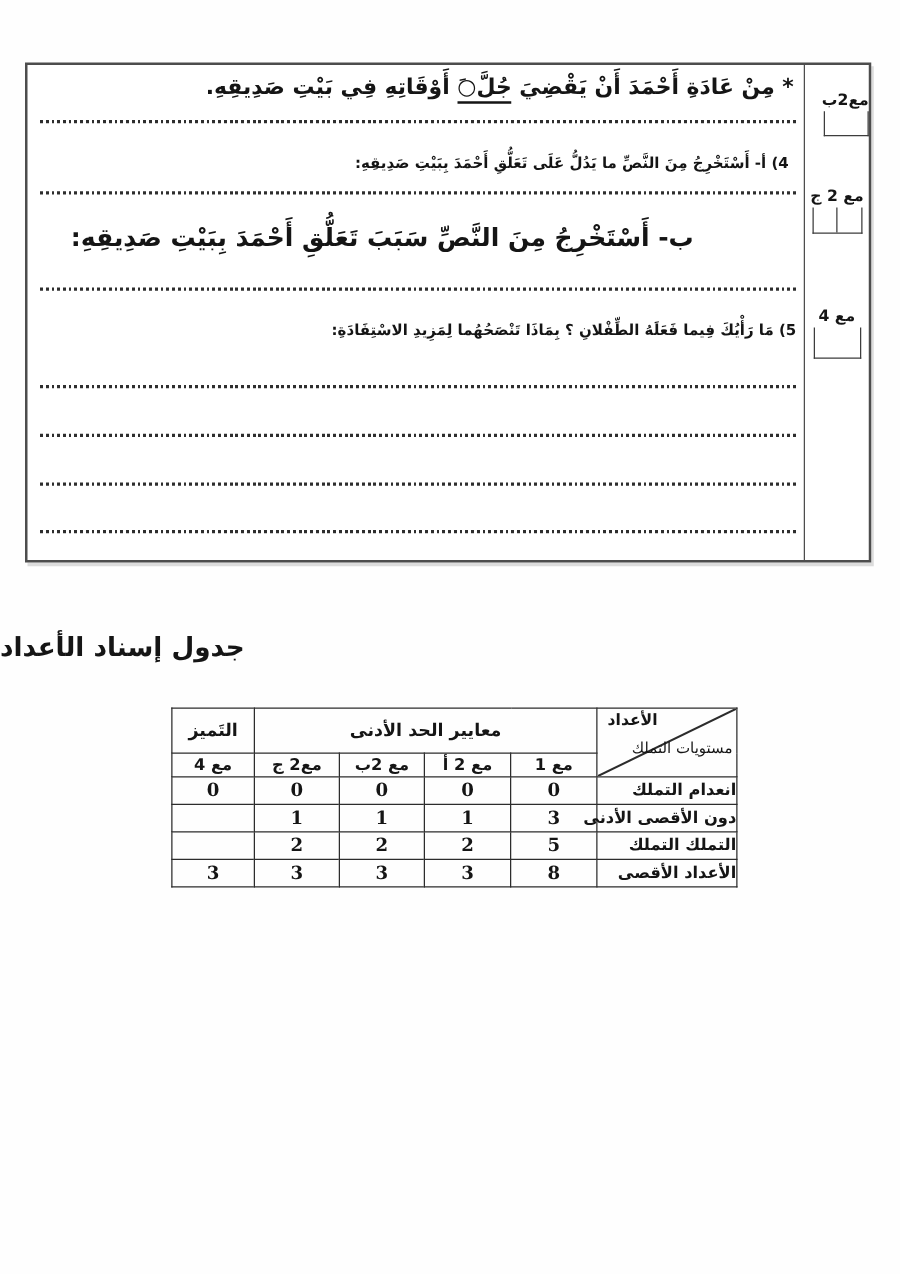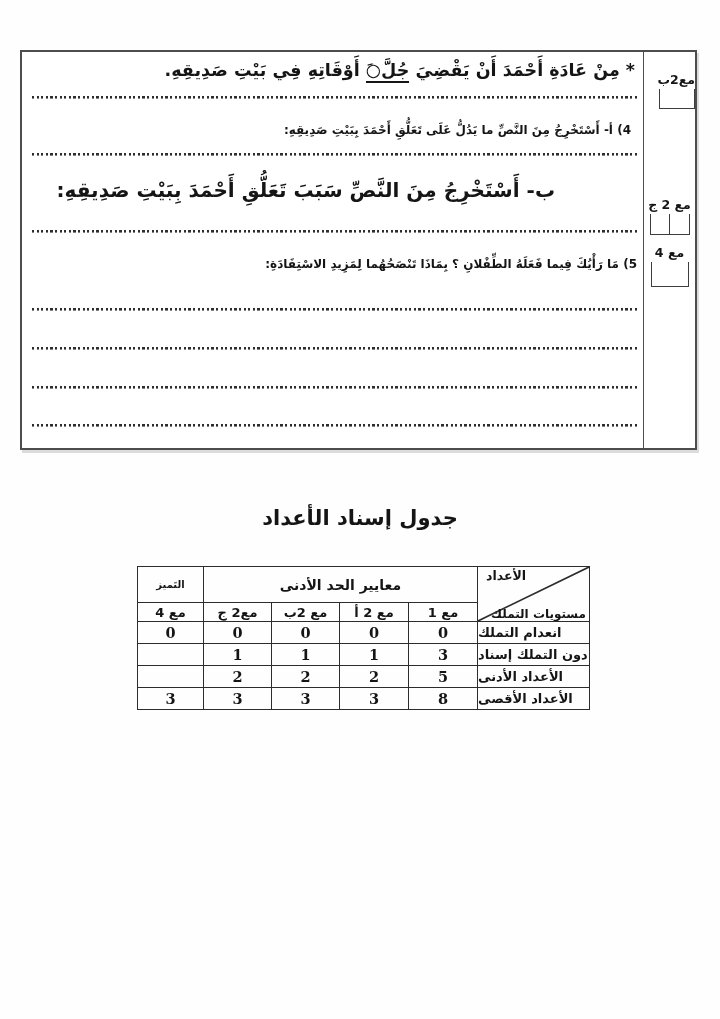--- a/index.html
+++ b/index.html
@@ -52,49 +52,49 @@
   .mark { position: absolute; left: 0; right: 0; text-align: center; }
   .mark .mlabel { font-size: 12.5px; font-weight: bold; display: block; }
   .score-box {
     margin: 2px auto 0; width: 36px; height: 20px;
     border: 1.3px solid #3d3d3d; border-top: none;
     display: flex;
   }
   .score-box.dbl { width: 40px; height: 21px; }
   .score-box.dbl .cell { flex: 1; }
   .score-box.dbl .cell + .cell { border-right: 1.3px solid #3d3d3d; }
-  .mark1 { top: 20px; margin-left: 20px; } .mark2 { top: 97px; margin-top: 48px; } .mark3 { top: 193px; }
+  .mark1 { top: 20px; margin-left: 20px; } .mark2 { top: 97px; } .mark3 { top: 193px; }
   .mark3 .score-box { height: 25px; width: 38px; }
 
   
   .table-title {
     position: absolute; top: 506px; left: 0; right: 0;
-    text-align: center; font-size: 21px; font-weight: bold;
+    text-align: left; font-size: 21px; font-weight: bold;
     letter-spacing: 0.5px;
   }
   table.grading {
     position: absolute; top: 566px; left: 137px;
     width: 452px; border-collapse: collapse; table-layout: fixed;
     font-weight: bold;
   }
   table.grading td, table.grading th {
     border: 1.5px solid #2c2c2c; padding: 0; vertical-align: middle;
   }
   th.diag { position: relative; width: 112px; height: 44px; overflow: hidden; }
   th.diag svg { position: absolute; inset: 0; width: 100%; height: 100%; }
   th.diag .diag-top {
     position: absolute; top: 1px; left: 8px; font-size: 12.5px; font-weight: bold;
   }
   th.diag .diag-bottom {
-    position: absolute; bottom: 0px; right: 3px; font-size: 12px; font-weight: bold; white-space: nowrap;
+    position: absolute; bottom: 16px; right: 3px; font-size: 12px; font-weight: normal; white-space: nowrap;
   }
   .group-h { text-align: center; font-size: 14px; height: 25px; }
-  .exc-h   { text-align: center; font-size: 10px; height: 36px; width: 65px; }
+  .exc-h   { text-align: center; font-size: 14px; height: 36px; width: 65px; }
   .code-h  { text-align: center; font-size: 13px; height: 19px; }
-  td.rlabel { text-align: left; padding-right: 4px; font-size: 13px; height: 22px; white-space: nowrap; }
+  td.rlabel { text-align: right; padding-right: 4px; font-size: 13px; height: 22px; white-space: nowrap; }
   td.val   { text-align: center; font-size: 14.5px; font-family: "DejaVu Serif", serif; }
   col.c-label { width: 112px; } col.c1 { width: 69px; } col.c2 { width: 69px; }
   col.c3 { width: 68px; } col.c4 { width: 68px; } col.c5 { width: 66px; }
 </style>
 </head>
 <body>
 
 <div class="page">
 
   <div class="answer-box">
@@ -171,29 +171,29 @@
     <tbody>
       <tr>
         <td class="rlabel">انعدام التملك</td>
         <td class="val">0</td>
         <td class="val">0</td>
         <td class="val">0</td>
         <td class="val">0</td>
         <td class="val">0</td>
       </tr>
       <tr>
-        <td class="rlabel">دون التملك إسناد</td>
+        <td class="rlabel">دون الأقصى الأدنى</td>
         <td class="val">3</td>
         <td class="val">1</td>
         <td class="val">1</td>
         <td class="val">1</td>
         <td class="val"></td>
       </tr>
       <tr>
-        <td class="rlabel">الأعداد الأدنى</td>
+        <td class="rlabel">التملك التملك</td>
         <td class="val">5</td>
         <td class="val">2</td>
         <td class="val">2</td>
         <td class="val">2</td>
         <td class="val"></td>
       </tr>
       <tr>
         <td class="rlabel">الأعداد الأقصى</td>
         <td class="val">8</td>
         <td class="val">3</td>

